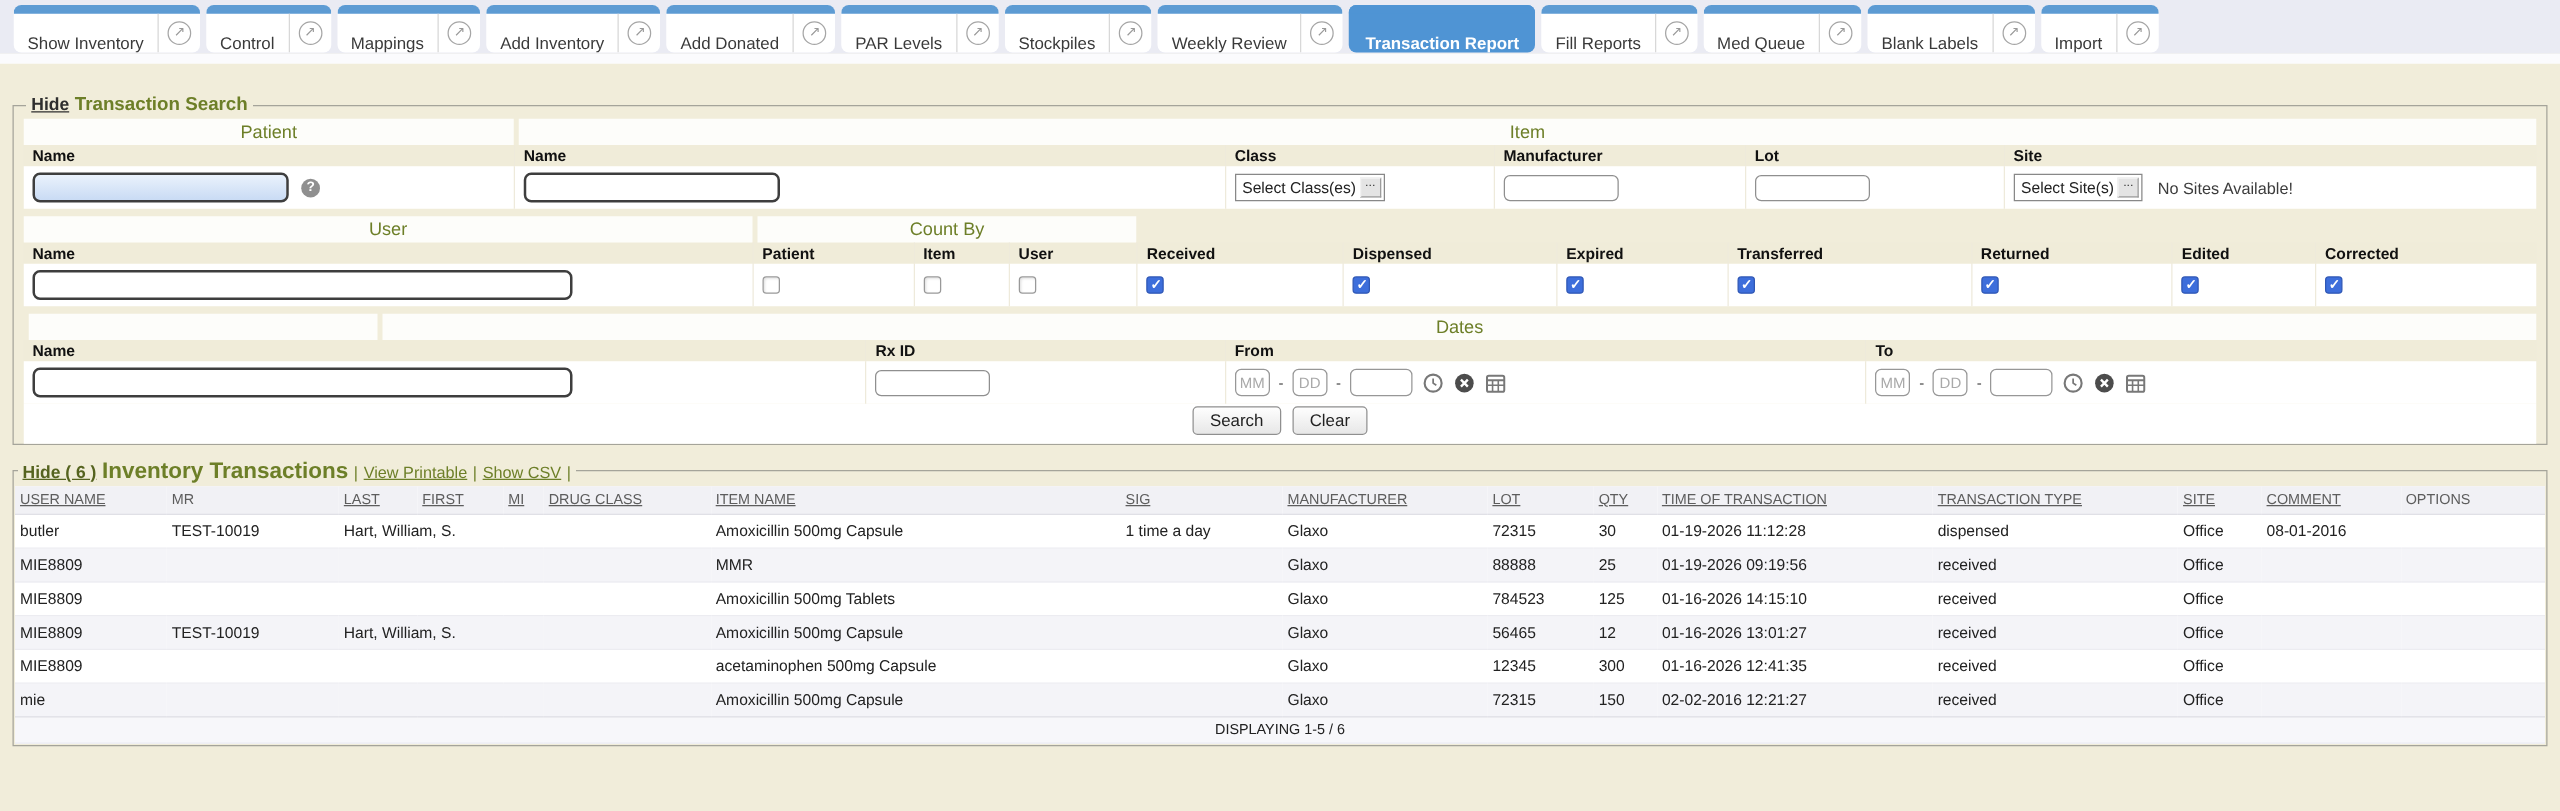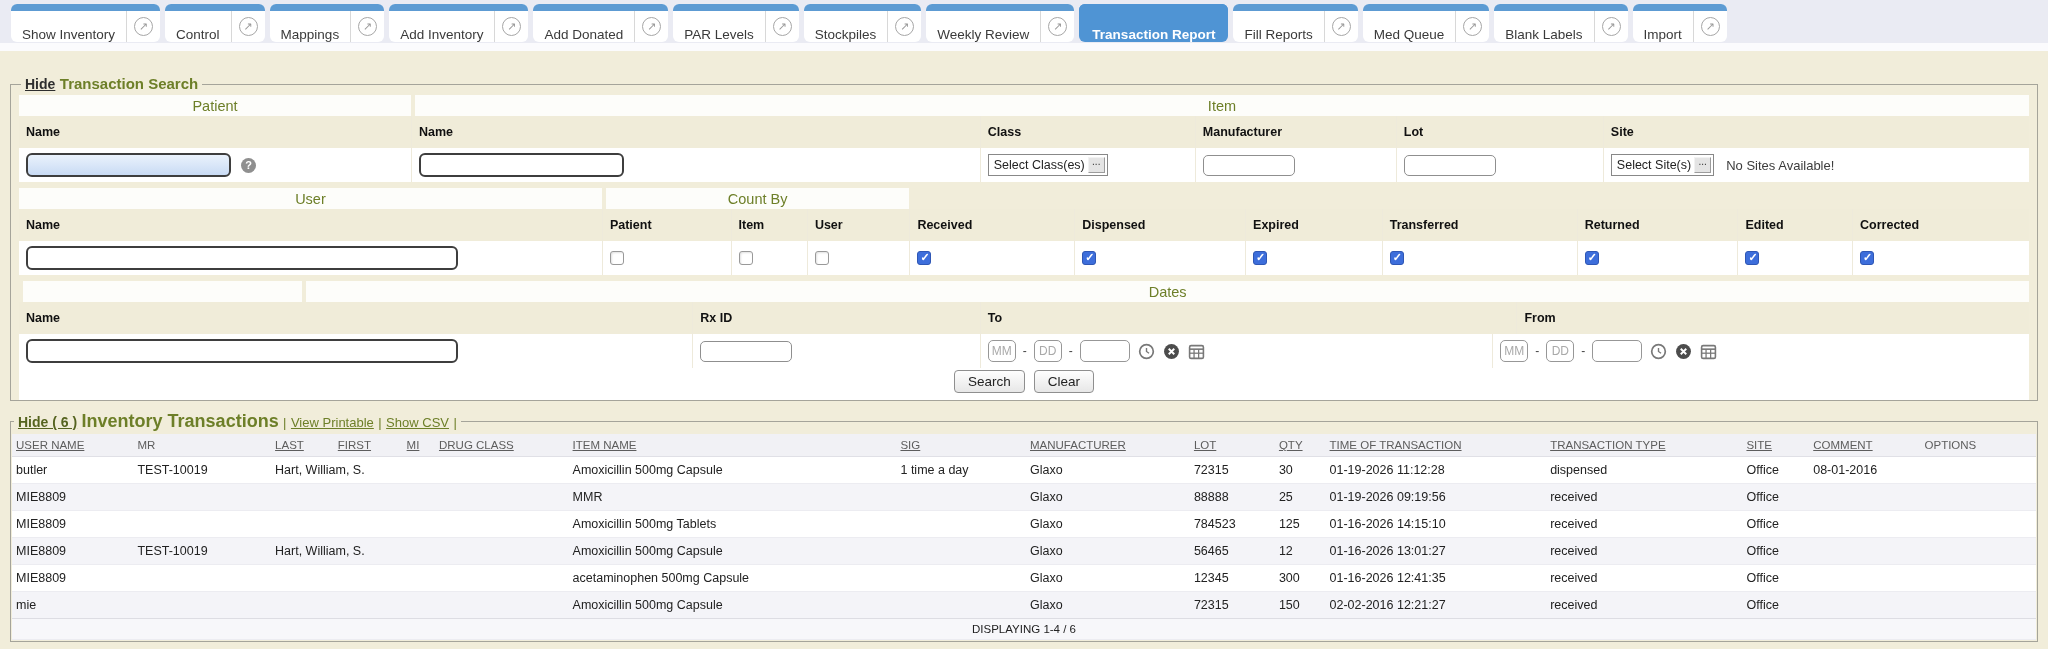--- a/index.html
+++ b/index.html
@@ -36,21 +36,21 @@
   .legend2 .panel-title { font-size:18px; font-weight:bold; color:#6d7f28; }
   .legend2 .sep { color:#6d7f28; font-size:13px; }
   .legend2 .legend-link { font-size:13px; color:#6d7f28; text-decoration:underline; cursor:pointer; }
 
   
   .band { display:flex; width:100%; }
   .band-headers .sec { background:#fdfdfa; height:21px; display:flex; align-items:center;
                        justify-content:center; color:#6d7f28; font-size:14.5px; }
   .band-headers .gap { width:4px; }
   .band-labels { background:#f0ecd9; }
-  .band-labels .cell { height:32px; display:flex; align-items:center; padding-left:7px;
+  .band-labels .cell { height:17px; display:flex; align-items:center; padding-left:7px;
                        font-size:12.5px; font-weight:bold; color:#111; }
   .band-inputs { background:#fff; margin-bottom:6px; }
   .band-inputs .cell { height:34px; display:flex; align-items:center; padding-left:7px; gap:6px; }
   .band-labels .cell + .cell, .band-inputs .cell + .cell { border-left:1px solid #eeeadb; }
 
   input[type=text] { font-family:"Liberation Sans",sans-serif; outline:none; }
   .input-dark { height:24px; border:2px solid #3e3e3e; border-radius:6px;
                 padding:0 6px; font-size:13px; background:#fff; }
   .input-blue { background:linear-gradient(180deg,#eaf2fc 0%,#c9dbf4 100%); }
   .w-name { width:205px; } .w-wide { width:432px; }
@@ -332,22 +332,22 @@
     <div class="band band-headers">
       <div class="gap"></div>
       <div class="sec" style="width:13.9%"></div>
       <div class="gap"></div>
       <div class="sec" style="flex:1">Dates</div>
     </div>
 
     <div class="band band-labels">
       <div class="cell" style="width:33.5%">Name</div>
       <div class="cell" style="width:14.3%">Rx ID</div>
+      <div class="cell" style="width:25.5%">From</div>
       <div class="cell" style="flex:1">To</div>
-      <div class="cell" style="width:25.5%">From</div>
     </div>
 
     <div class="band band-inputs" style="margin-bottom:0">
       <div class="cell" style="width:33.5%">
           <input type="text" class="input-dark w-wide" value="" style="">
         </div>
       <div class="cell" style="width:14.3%">
           <input type="text" class="input-light" value="" style="">
         </div>
       <div class="cell" style="width:25.5%">
@@ -555,19 +555,19 @@
           <td>Glaxo</td>
           <td>72315</td>
           <td>150</td>
           <td>02-02-2016 12:21:27</td>
           <td>received</td>
           <td>Office</td>
           <td></td>
           <td></td>
         </tr>
         <tr class="table-footer">
-          <td colspan="16">DISPLAYING 1-4 / 6</td>
+          <td colspan="16">DISPLAYING 1-5 / 6</td>
         </tr>
       </tbody>
     </table>
   </fieldset>
 
 </div>
 
 </body></html>

